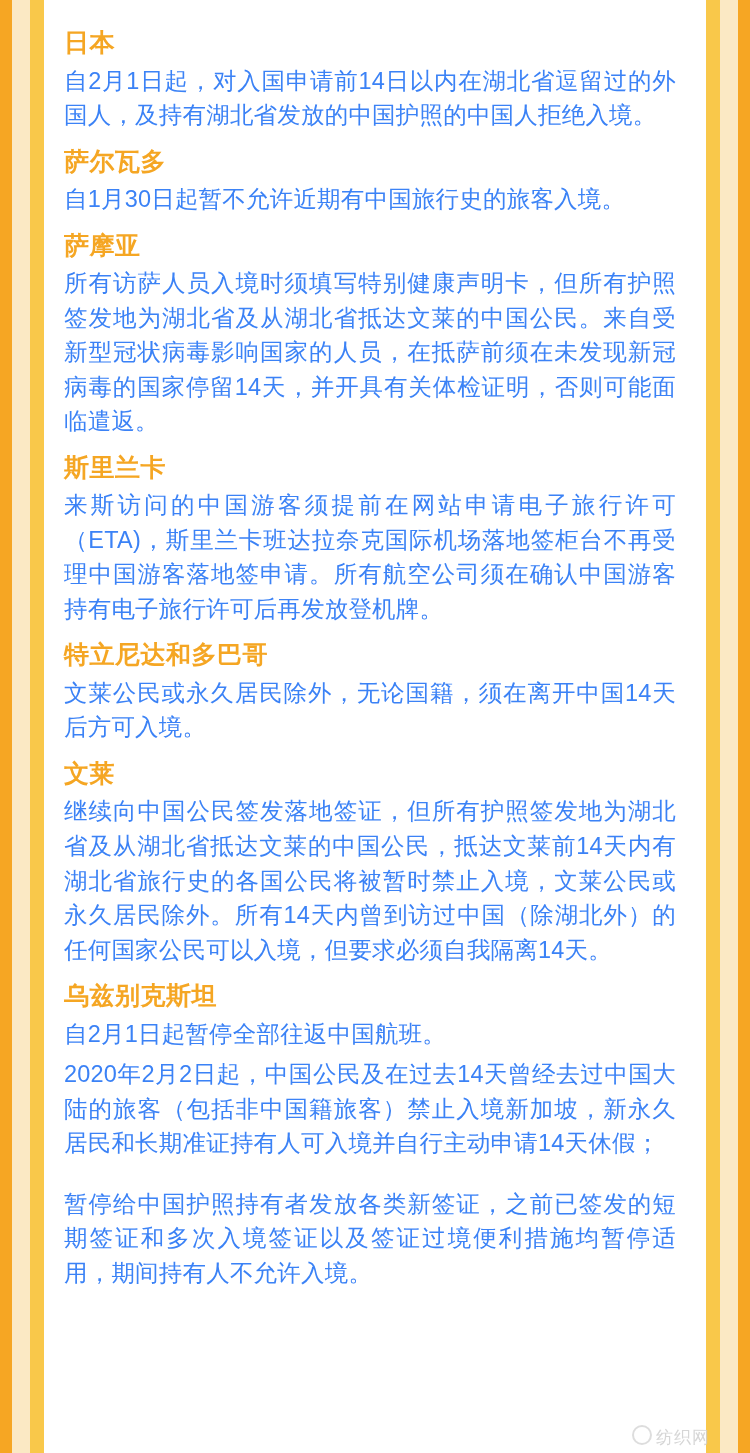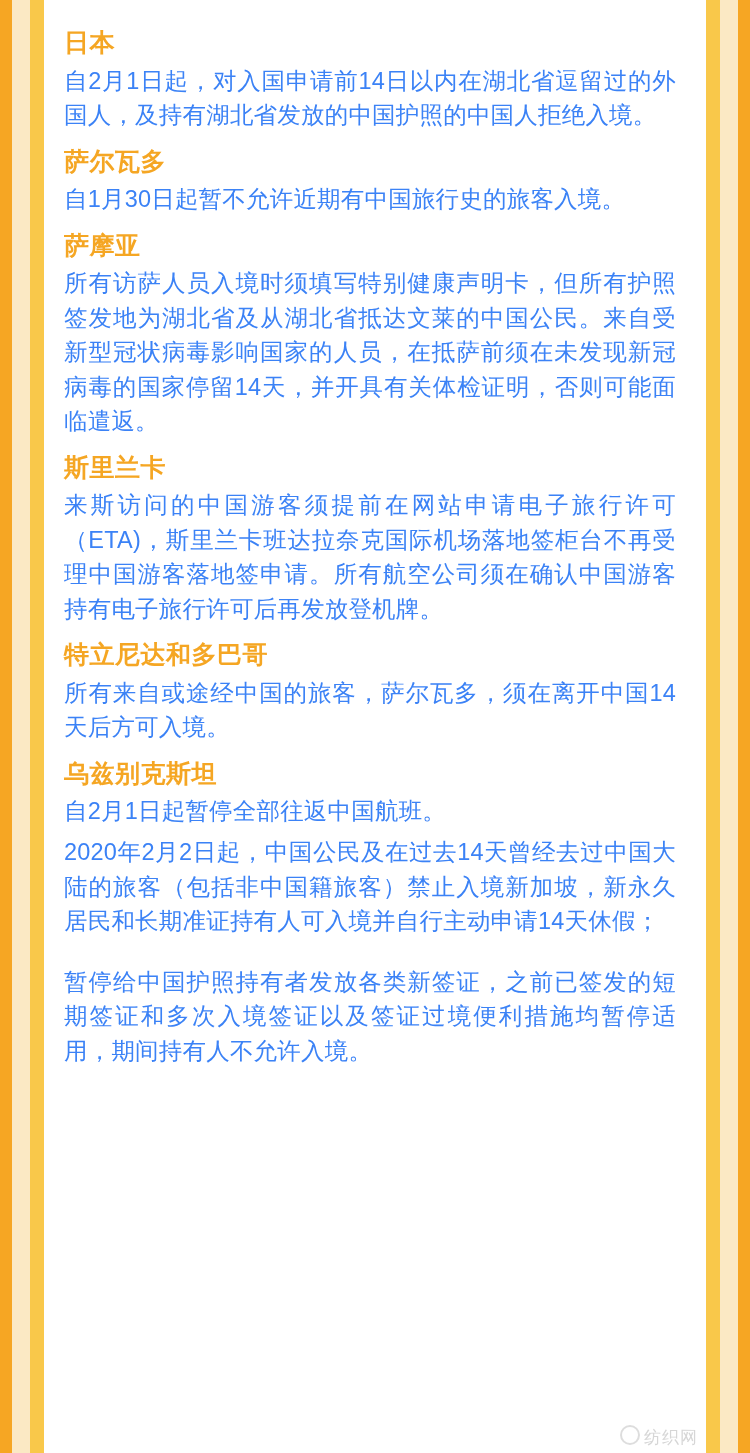--- a/index.html
+++ b/index.html
@@ -56,21 +56,21 @@
     line-height: 1.47;
     letter-spacing: 0.2px;
     margin: 0;
     text-align: justify;
   }
   .desc + .desc {
     margin-top: 26px;
   }
   .watermark {
     position: absolute;
-    right: 52px;
+    right: 40px;
     bottom: 4px;
     font-size: 17px;
     color: #cfcfcf;
     letter-spacing: 1px;
     opacity: 0.85;
     user-select: none;
   }
   .watermark .wm-logo {
     display: inline-block;
     width: 16px;
@@ -102,23 +102,27 @@
       <p class="desc">所有访萨人员入境时须填写特别健康声明卡，但所有护照签发地为湖北省及从湖北省抵达文莱的中国公民。来自受新型冠状病毒影响国家的人员，在抵萨前须在未发现新冠病毒的国家停留14天，并开具有关体检证明，否则可能面临遣返。</p>
     </div>
 
     <div class="entry">
       <div class="country">斯里兰卡</div>
       <p class="desc">来斯访问的中国游客须提前在网站申请电子旅行许可（ETA)，斯里兰卡班达拉奈克国际机场落地签柜台不再受理中国游客落地签申请。所有航空公司须在确认中国游客持有电子旅行许可后再发放登机牌。</p>
     </div>
 
     <div class="entry">
       <div class="country">特立尼达和多巴哥</div>
-      <p class="desc">所有来自或途经中国的旅客，萨尔瓦多，须在离开中国14天后方可入境。</p>
+      <p class="desc">文莱公民或永久居民除外，无论国籍，须在离开中国14天后方可入境。</p>
     </div>
 
+    <div class="entry">
+      <div class="country">文莱</div>
+      <p class="desc">继续向中国公民签发落地签证，但所有护照签发地为湖北省及从湖北省抵达文莱的中国公民，抵达文莱前14天内有湖北省旅行史的各国公民将被暂时禁止入境，文莱公民或永久居民除外。所有14天内曾到访过中国（除湖北外）的任何国家公民可以入境，但要求必须自我隔离14天。</p>
+    </div>
 
     <div class="entry">
       <div class="country">乌兹别克斯坦</div>
       <p class="desc">自2月1日起暂停全部往返中国航班。</p>
     </div>
 
     <div class="entry">
       <p class="desc">2020年2月2日起，中国公民及在过去14天曾经去过中国大陆的旅客（包括非中国籍旅客）禁止入境新加坡，新永久居民和长期准证持有人可入境并自行主动申请14天休假；</p>
       <p class="desc">暂停给中国护照持有者发放各类新签证，之前已签发的短期签证和多次入境签证以及签证过境便利措施均暂停适用，期间持有人不允许入境。</p>
     </div>

